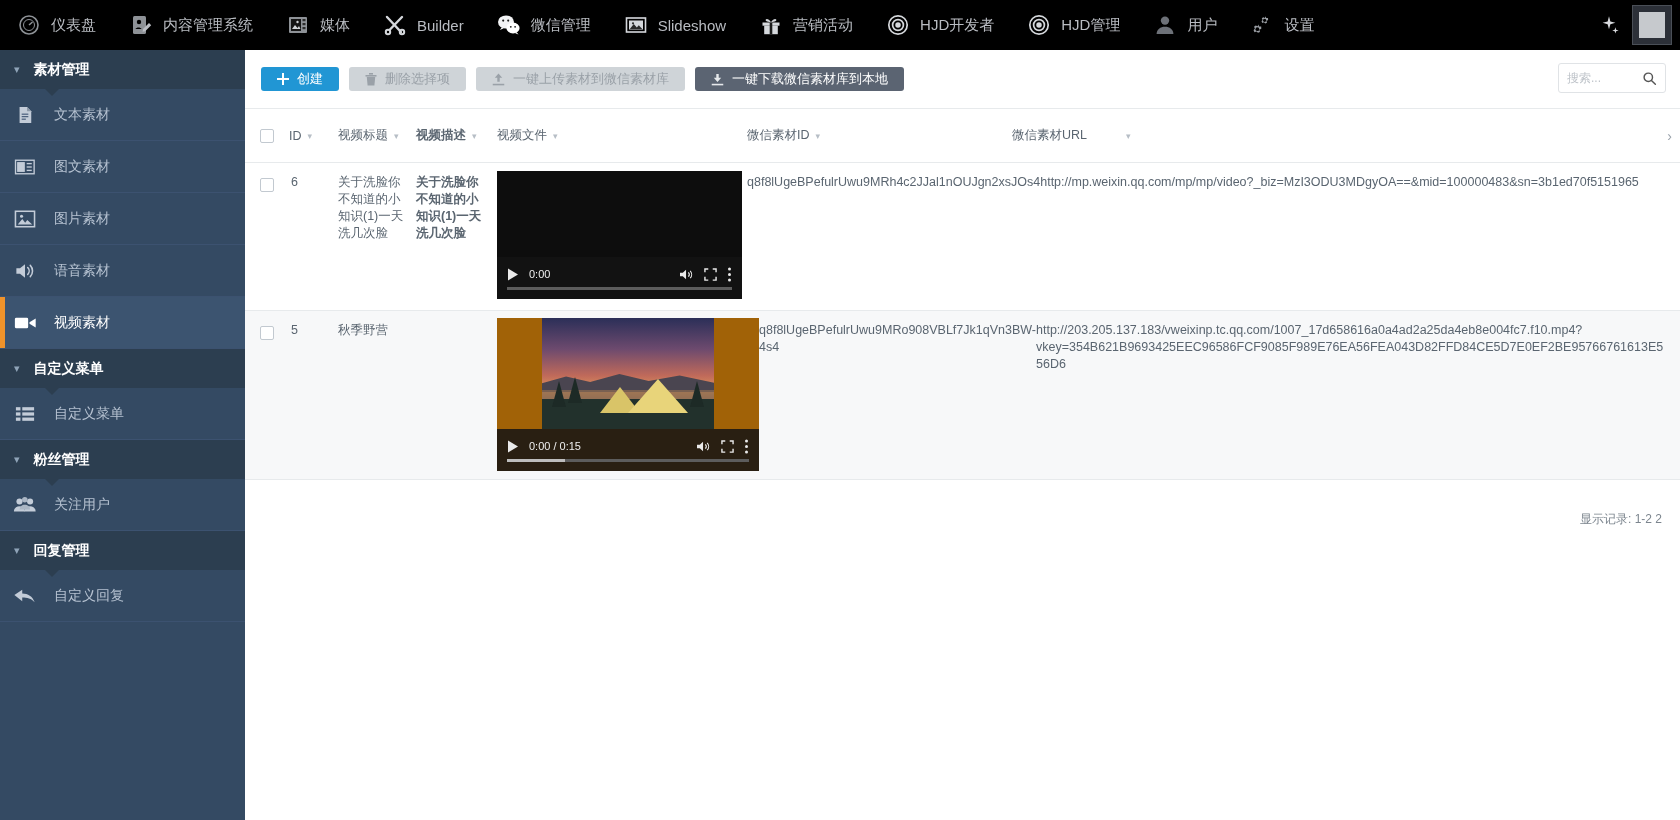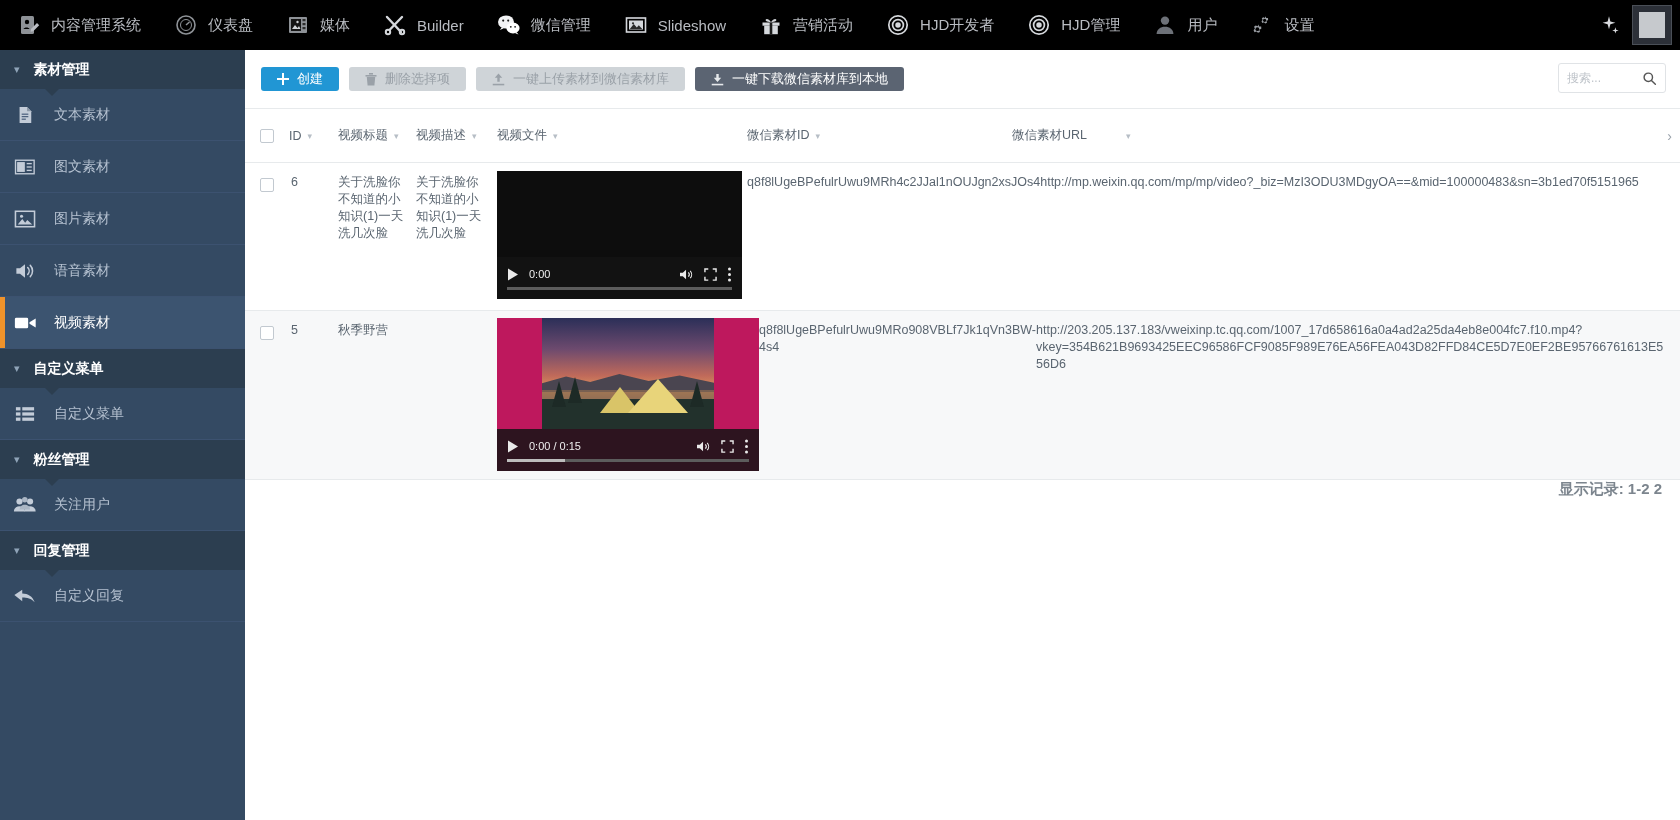--- a/index.html
+++ b/index.html
@@ -125,40 +125,40 @@
     white-space: nowrap;
   }
   .th .sortc { color: #b7bec6; font-size: 9px; }
   .cb-cell { width: 44px; display: flex; align-items: center; justify-content: center; flex: 0 0 44px; }
   .cbx {
     width: 14px; height: 14px; border: 1px solid #c2c9d0; border-radius: 2px;
     background: #fff; cursor: pointer; display: block;
   }
   .c-id     { flex: 0 0 49px; }
   .c-title  { flex: 0 0 78px; }
-  .c-desc   { flex: 0 0 81px; }
+  .c-desc   { flex: 0 0 81px; font-weight: bold; }
   .c-file   { flex: 0 0 250px; }
   .c-mid    { flex: 0 0 265px; }
   .c-url    { flex: 1 1 auto; min-width: 0; gap: 39px; }
   .thead .c-file { flex: 0 0 250px; }
   .th-right-chev {
     position: absolute; right: 8px; color: #9aa2ab; font-size: 14px; cursor: pointer;
   }
 
   .trow { display: flex; align-items: flex-start; padding-top: 11px; }
   .trow.r1 { height: 147px; background: #fff; }
   .trow.r2 { height: 168px; background: #f7f8f9; }
   .trow .cb-cell { padding-top: 4px; }
   .cell { font-size: 12.5px; color: #5a6570; line-height: 17px; word-wrap: break-word; }
   .cell.c-id { padding-left: 2px; }
   .cell.c-title, .cell.c-desc { padding-right: 8px; }
   .cell.c-url { padding-right: 14px; }
 
   
-  .vp { background: #be185d; position: relative; overflow: hidden; }
+  .vp { background: #a16207; position: relative; overflow: hidden; }
   .vp1 { width: 245px; height: 128px; margin-top: -3px; }
   .vp2 { width: 262px; height: 153px; margin-top: -4px; }
   .vp-poster { position: absolute; inset: 0; }
   .vp-ctl {
     position: absolute; left: 0; right: 0; bottom: 0; height: 42px;
     background: rgba(20,20,20,0.85);
     display: flex; flex-direction: column; justify-content: center;
   }
   .vp-row { display: flex; align-items: center; height: 26px; padding: 0 10px; gap: 10px; color: #e9e9e9; }
   .vp-time { font-size: 11px; color: #eee; font-family: "Liberation Sans", sans-serif; }
@@ -175,54 +175,54 @@
     background: #4a4550; clip-path: polygon(0 60%, 14% 30%, 28% 55%, 45% 18%, 62% 50%, 80% 25%, 100% 58%, 100% 100%, 0 100%); }
   .lake { position: absolute; left: 0; right: 0; top: 72px; height: 20px; background: #8a6a52; opacity: .75; }
   .grnd { position: absolute; left: 0; right: 0; bottom: 0; height: 30px; background: #22312c; }
   .tent { position: absolute; bottom: 16px; width: 0; height: 0; }
   .tentA { left: 86px; border-left: 30px solid transparent; border-right: 30px solid transparent; border-bottom: 34px solid #e8d47a; }
   .tentB { left: 58px; border-left: 20px solid transparent; border-right: 20px solid transparent; border-bottom: 26px solid #d9c468; }
   .tree { position: absolute; bottom: 22px; width: 0; height: 0;
     border-left: 7px solid transparent; border-right: 7px solid transparent; border-bottom: 26px solid #1d2a26; }
 
   .foot {
-    height: 48px; background: #fff; display: flex; align-items: flex-start;
+    height: 48px; background: #fff; display: flex; align-items: flex-end;
     justify-content: flex-end; padding-right: 18px;
-    font-size: 15px; color: #7c858e; font-weight: bold;
+    font-size: 12px; color: #7c858e;
   }
   .blank-fill { background: #fff; flex: 1; }
   .table-sep { height: 1px; background: #e7eaec; }
 </style>
 </head>
 <body>
 
 <div class="topbar">
   <div class="topnav">
 
     <div class="topnav-item">
       <span class="tn-ico">
+        <svg width="24" height="24" viewBox="0 0 24 24" fill="none" stroke="#8e9297" stroke-width="1.6">
+          <circle cx="12" cy="12" r="9"></circle>
+            <circle cx="12" cy="12" r="5.5" stroke-width="1"></circle>
+          <line x1="12" y1="12" x2="15.5" y2="9"></line>
+        </svg>
+      </span>
+      <span>仪表盘</span>
+    </div>
+
+    <div class="topnav-item">
+      <span class="tn-ico">
         <svg width="24" height="24" viewBox="0 0 24 24">
           <rect x="4" y="3" width="13" height="18" rx="1.5" fill="#8e9297"></rect>
           <circle cx="10" cy="9" r="2.2" fill="#000"></circle>
           <path d="M6.5 16c1-2 5-2 6 0z" fill="#000"></path>
           <path d="M14 16l6-6 2.2 2.2-6 6-2.6.6z" fill="#b9bcc2"></path>
         </svg>
       </span>
       <span>内容管理系统</span>
-    </div>
-
-    <div class="topnav-item">
-      <span class="tn-ico">
-        <svg width="24" height="24" viewBox="0 0 24 24" fill="none" stroke="#8e9297" stroke-width="1.6">
-          <circle cx="12" cy="12" r="9"></circle>
-            <circle cx="12" cy="12" r="5.5" stroke-width="1"></circle>
-          <line x1="12" y1="12" x2="15.5" y2="9"></line>
-        </svg>
-      </span>
-      <span>仪表盘</span>
     </div>
 
     <div class="topnav-item">
       <span class="tn-ico">
         <svg width="24" height="24" viewBox="0 0 24 24">
           <rect x="3" y="4" width="18" height="16" rx="1" fill="#8e9297"></rect>
           <rect x="5" y="6" width="10" height="12" fill="#151515"></rect>
           <path d="M6 16l3-4 2.5 3 1.5-2 1.5 3z" fill="#d2d5d9"></path>
           <circle cx="11.5" cy="9" r="1.2" fill="#d2d5d9"></circle>
           <rect x="16.5" y="6" width="3" height="2.2" fill="#2c2c2c"></rect>

